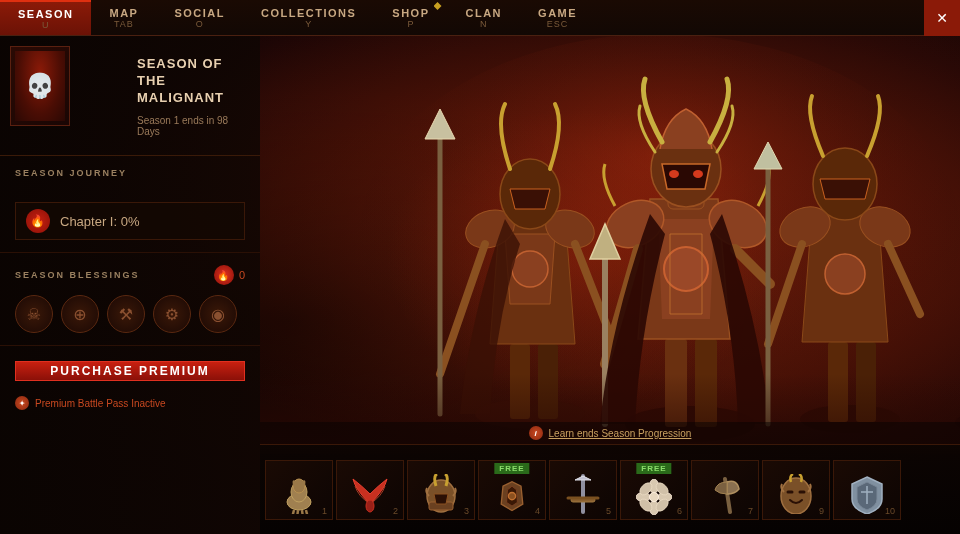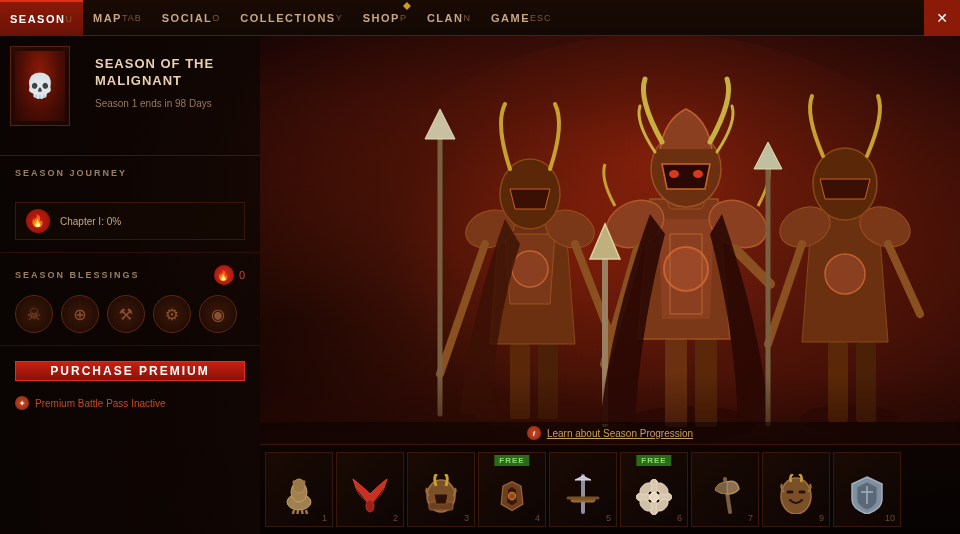--- a/index.html
+++ b/index.html
@@ -39,24 +39,24 @@
       height: 36px;
       background: linear-gradient(to bottom, #1a0a03 0%, #120804 100%);
       border-bottom: 1px solid #4a2010;
       display: flex;
       align-items: stretch;
       z-index: 10;
     }
 
     .nav-item {
       display: flex;
-      flex-direction: row;
-      align-items: center;
-      justify-content: center;
-      padding: 0 10px;
+      flex-direction: column;
+      align-items: center;
+      justify-content: center;
+      padding: 0 18px;
       cursor: pointer;
       position: relative;
       color: #c8a882;
       text-decoration: none;
     }
 
     .nav-item .nav-label {
       font-size: 11px;
       font-weight: bold;
       letter-spacing: 1.5px;
@@ -151,21 +151,21 @@
       align-items: center;
       justify-content: center;
     }
 
     .skull-icon {
       font-size: 24px;
       color: #c84820;
     }
 
     .season-title-area {
-      margin-left: 75px;
+      margin-left: 117px;
     }
 
     .season-title {
       color: #e8d0b0;
       font-size: 13px;
       font-weight: bold;
       letter-spacing: 1px;
       text-transform: uppercase;
       line-height: 1.3;
     }
@@ -207,21 +207,21 @@
       border-radius: 50%;
       display: flex;
       align-items: center;
       justify-content: center;
       font-size: 12px;
       flex-shrink: 0;
     }
 
     .journey-text {
       color: #c8a882;
-      font-size: 10px;
+      font-size: 13px;
     }
 
     
     .blessings-header {
       display: flex;
       align-items: center;
       justify-content: space-between;
       margin-bottom: 10px;
     }
 
@@ -324,21 +324,21 @@
 
     .reward-items {
       display: flex;
       gap: 3px;
       align-items: center;
       flex: 1;
     }
 
     .reward-item {
       width: 68px;
-      height: 75px;
+      height: 60px;
       background: linear-gradient(135deg, #1a0a04 0%, #0d0503 100%);
       border: 1px solid #3a1808;
       position: relative;
       display: flex;
       flex-direction: column;
       align-items: center;
       justify-content: center;
       cursor: pointer;
       flex-shrink: 0;
     }
@@ -801,15 +801,15 @@
           </svg>
         </div>
         <span class="item-number">10</span>
       </div>
     </div>
 
   </div>
 
   <div class="learn-bar" style="bottom:90px;height:22px;">
     <div class="learn-icon">i</div>
-    <span class="learn-text">Learn about Season Progression</span>
+    <span class="learn-text">Learn ends Season Progression</span>
   </div>
 </div>
 
 </body></html>

